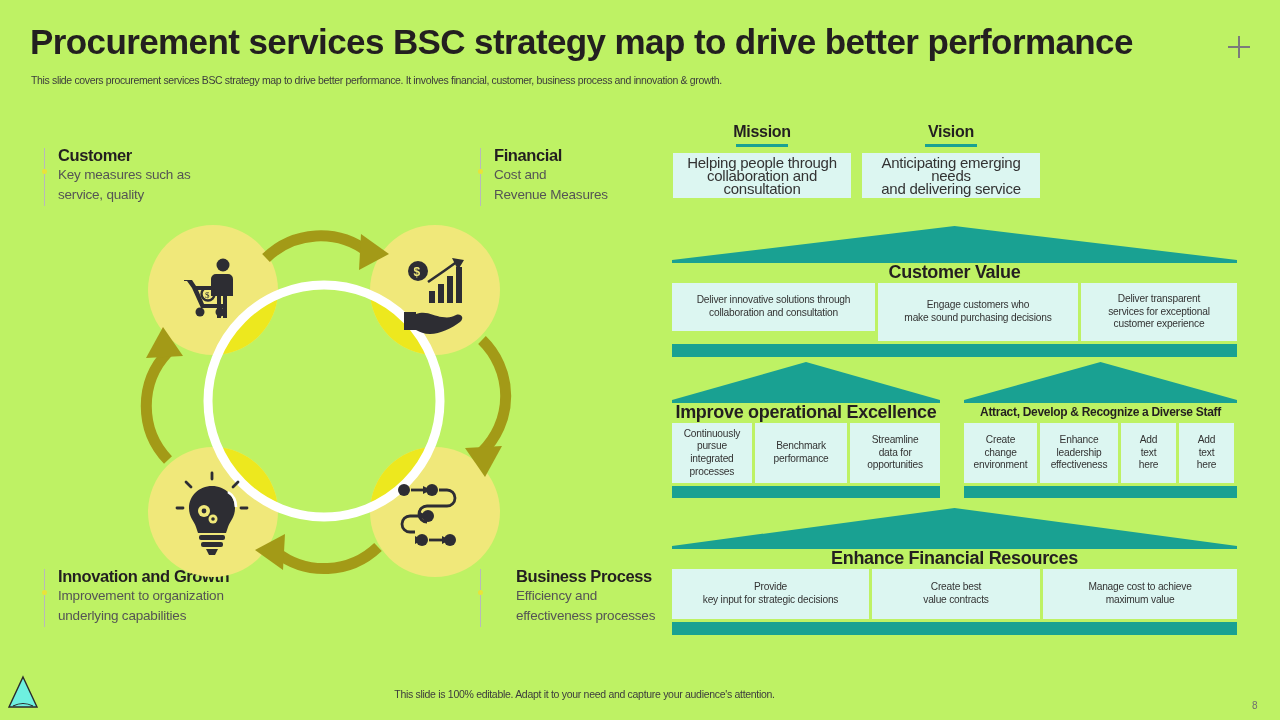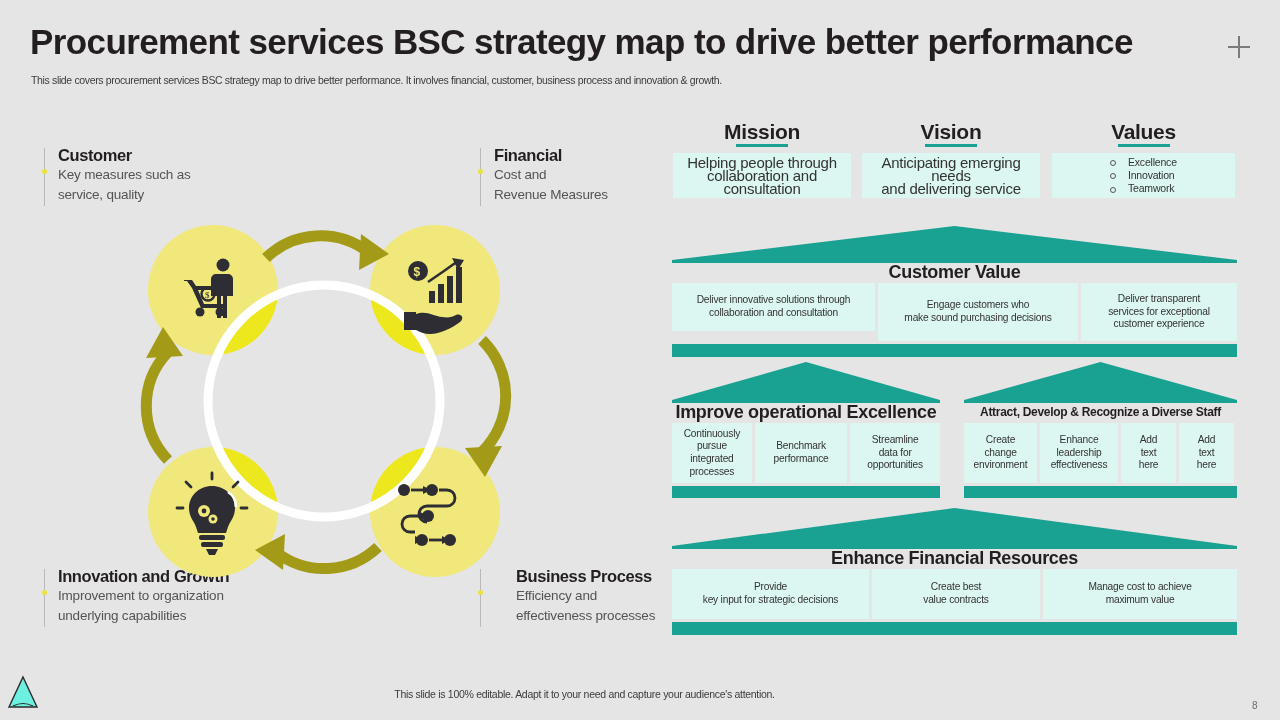--- a/index.html
+++ b/index.html
@@ -2,21 +2,21 @@
 <html><head>
 <meta charset="utf-8">
 <style>
   * { box-sizing: border-box; margin: 0; padding: 0; }
   html, body {
     width: 1280px; height: 720px;
     background: #ffffff;
     font-family: "Liberation Sans", sans-serif;
     overflow: hidden;
   }
-  .slide { position: relative; width: 1280px; height: 720px; background:#e5e5e5; }
+  .slide { position: relative; width: 1280px; height: 720px; background:#bef264; }
 
   
   .page-title {
     position: absolute; left: 30px; top: 22px;
     font-size: 35px; font-weight: 700; color: #231f20;
     letter-spacing: -0.6px; white-space: nowrap;
   }
   .page-subtitle {
     position: absolute; left: 31px; top: 74px;
     font-size: 10.5px; color: #3c3c3c; letter-spacing: -0.35px;
@@ -59,21 +59,21 @@
   #lbl-business   { left: 480px; top: 456px; padding-left: 36px; }
 
   .cycle-svg { position: absolute; left: 110px; top: 80px; }
 
   
   .right-panel { position: absolute; left: 660px; top: 110px; width: 620px; height: 545px; }
 
   .mvv-row { position: absolute; left: 0; top: 12px; width: 620px; height: 90px; }
   .mvv-col { position: absolute; top: 0; }
   .mvv-head {
-    text-align: center; font-size: 21px; font-weight: 700;
+    text-align: center; font-size: 16px; font-weight: 700;
     color: #231f20; letter-spacing: -0.3px; line-height: 20px;
   }
   .mvv-underline {
     margin: 2px auto 0; width: 52px; height: 3px; background: #19a192;
   }
   .mvv-box {
     margin-top: 6px; background: #dcf6f1; height: 45px;
     display: flex; align-items: center; justify-content: center;
     text-align: center; font-size: 15px; color: #333; line-height: 13px;
     letter-spacing: -0.25px; padding: 0 4px;
@@ -300,29 +300,20 @@
         <div class="mvv-head">Vision</div>
         <div class="mvv-underline"></div>
         <div class="mvv-box">
           <span>
             <span>Anticipating emerging needs</span><br>
             <span>and delivering service</span>
           </span>
         </div>
       </div>
 
-      <div class="mvv-col" style="left:392px; width:183px;">
-        <div class="mvv-head">Values</div>
-        <div class="mvv-underline"></div>
-        <div class="mvv-list">
-          <div class="li">Excellence</div>
-          <div class="li">Innovation</div>
-          <div class="li">Teamwork</div>
-        </div>
-      </div>
     </div>
 
     <div class="temple" style="left:12px; top:116px; width:565px;">
       <svg class="roof" width="565" height="34" viewBox="0 0 565 34">
         <polygon points="0,34 282.5,0 565,34" fill="#19a192"></polygon>
       </svg>
       <div style="height:3px; background:#19a192;"></div>
       <div class="temple-title">Customer Value</div>
       <div class="cols">
         <div class="col-box" style="width:203px; height:48px;">

